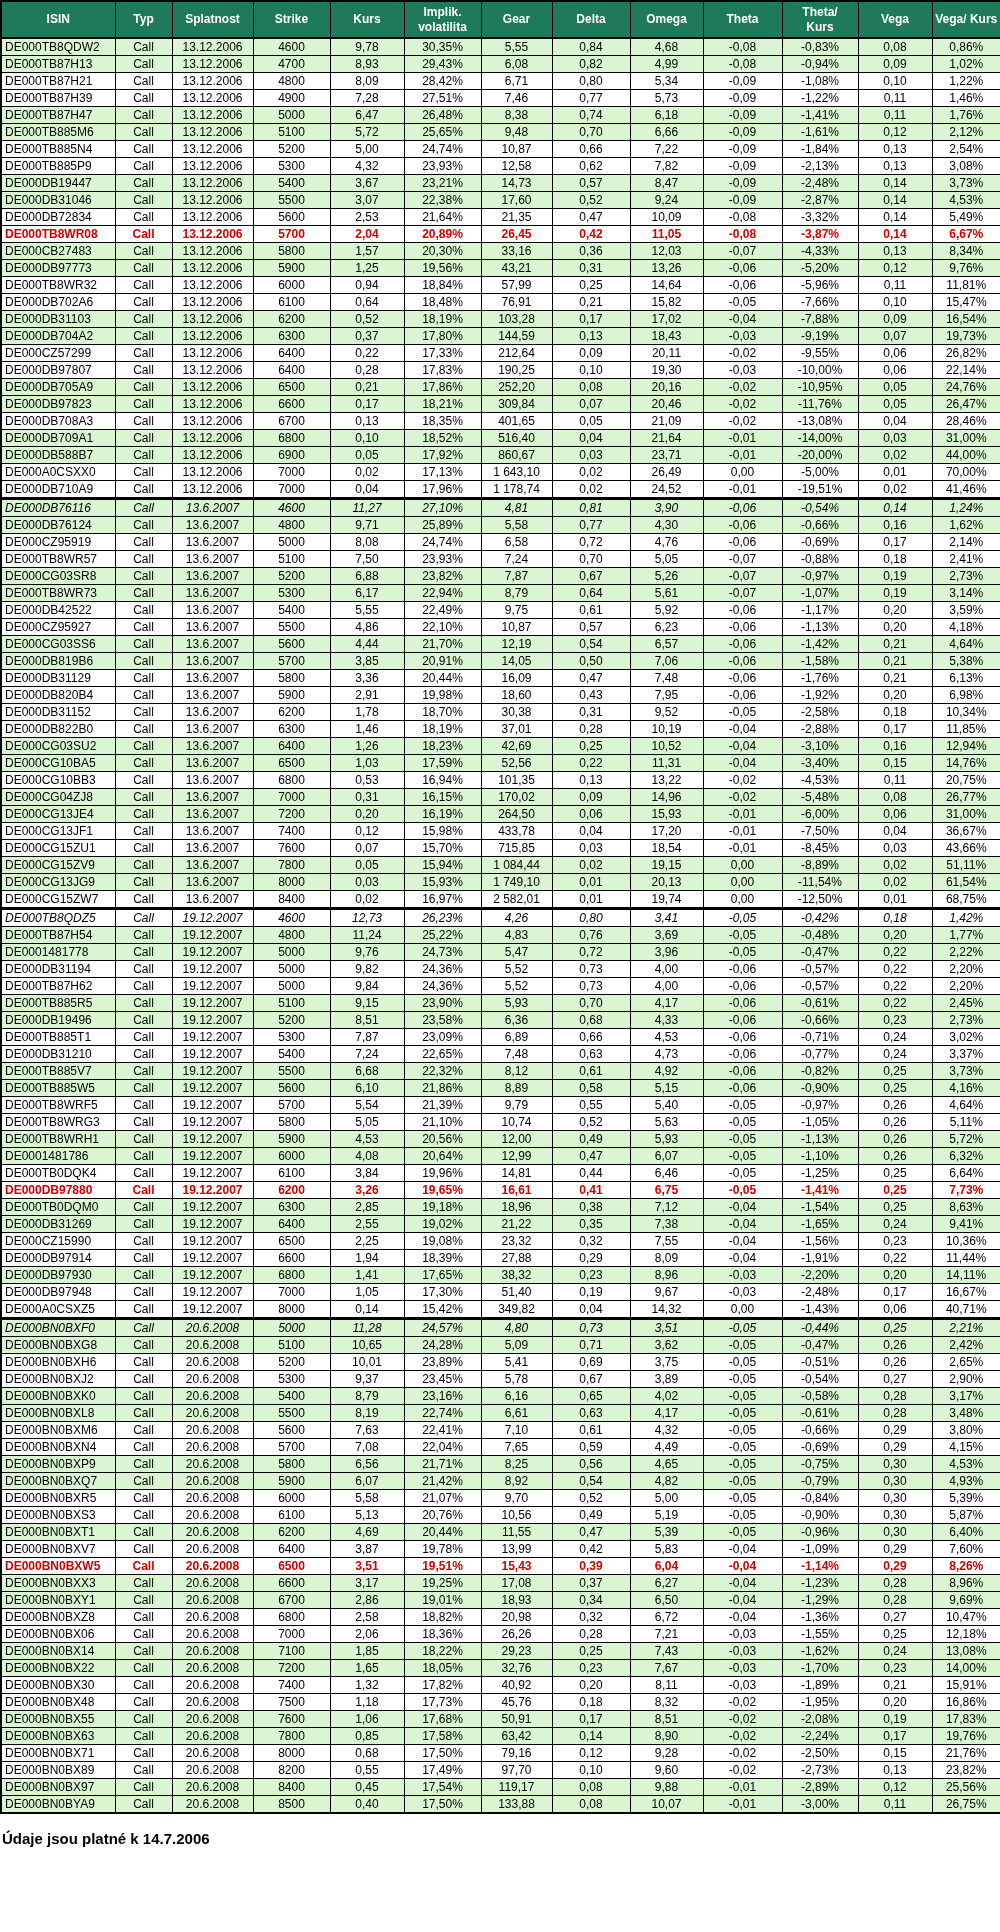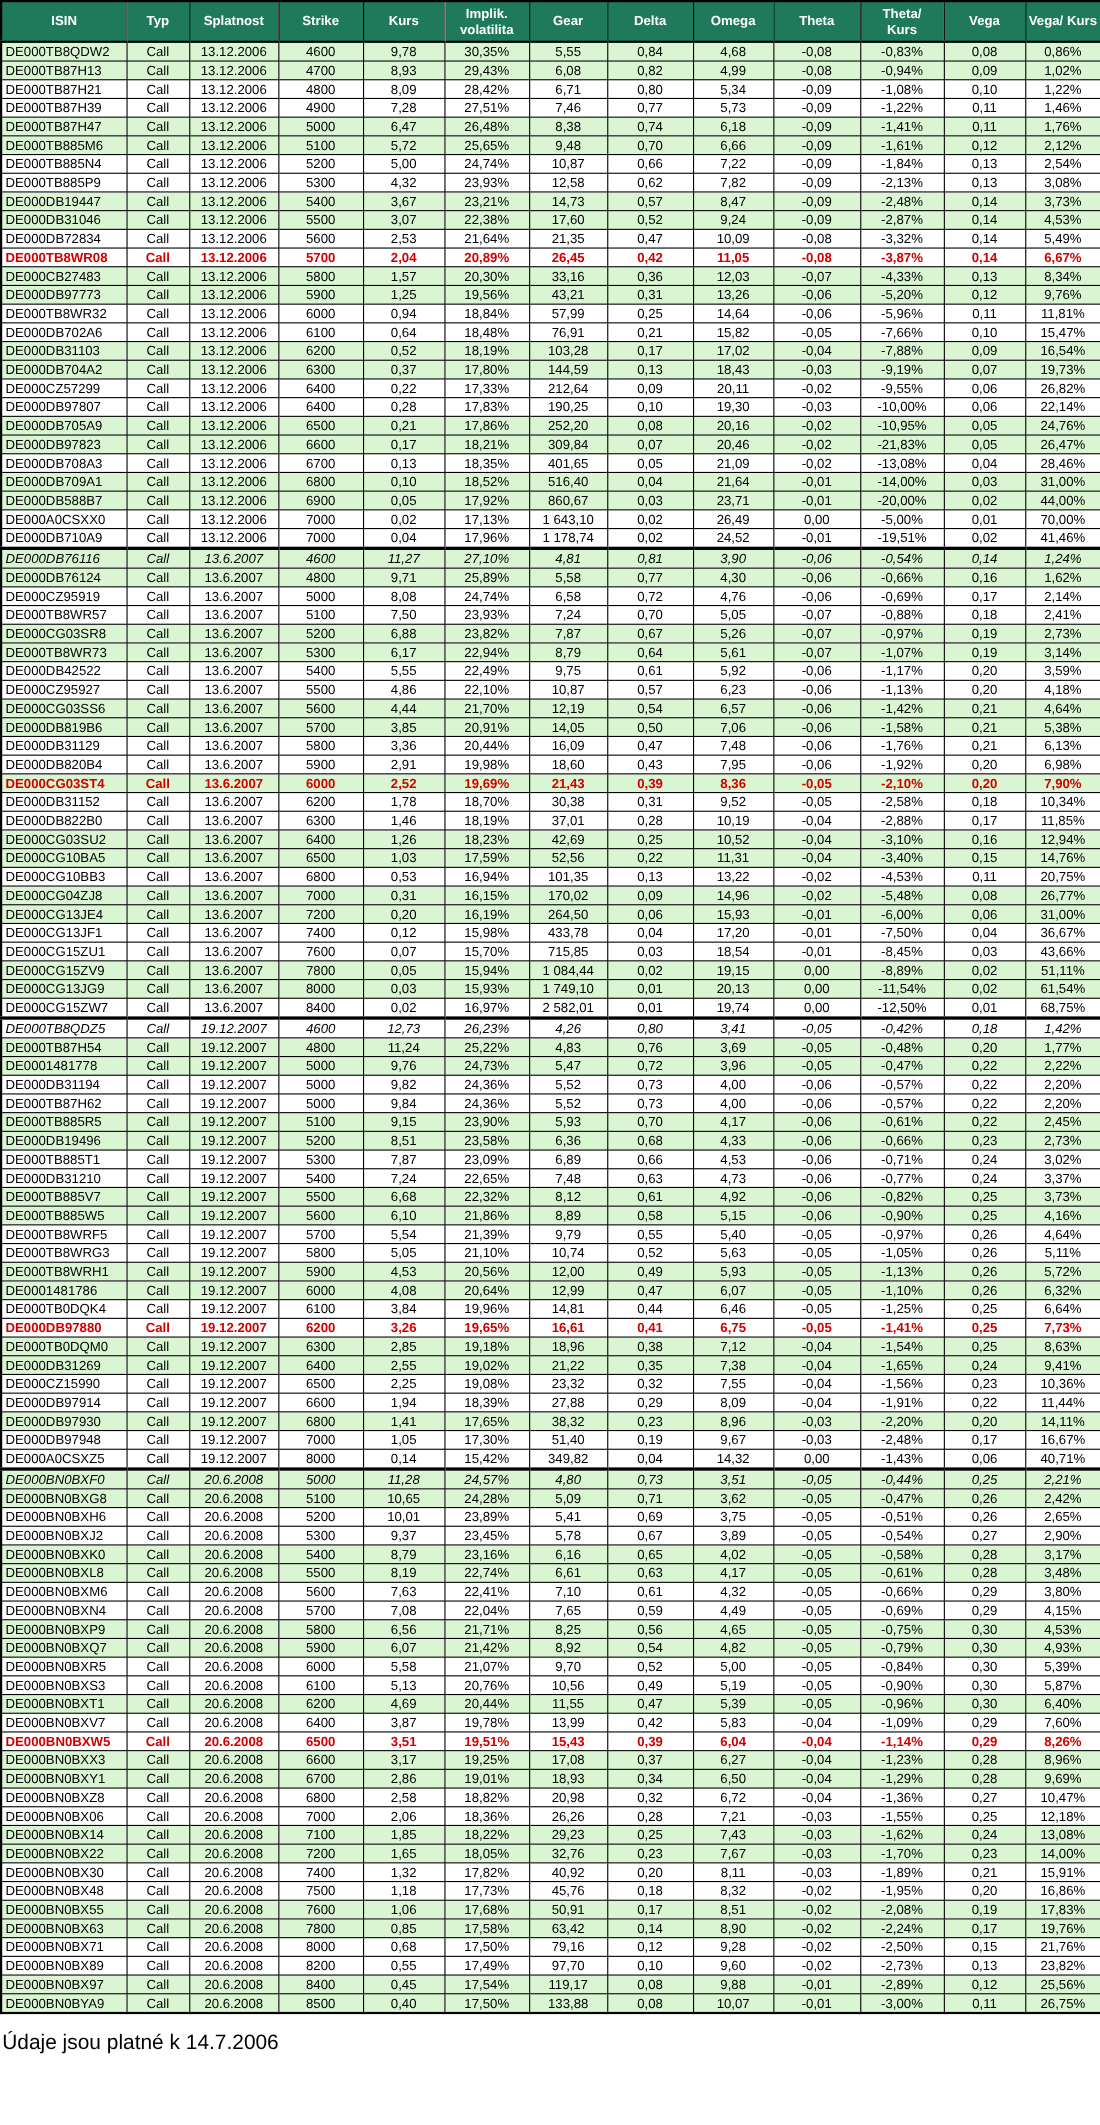--- a/index.html
+++ b/index.html
@@ -17,21 +17,21 @@
     border-bottom:2px solid #000;padding:0 1px;
   }
   td{
     height:16px;line-height:16px;font-size:12px;text-align:center;
     padding:0;white-space:nowrap;background:#fff;
   }
   td.isin{text-align:left;padding-left:3px;}
   tr.g td{background:var(--row-green);}
   tr.hl td{color:var(--hl);font-weight:bold;}
   tr.sep td{border-top:3px solid #000;font-style:italic;}
-  .footer-note{font-weight:normal;font-size:19px;margin:16px 0 8px 2px;}
+  .footer-note{font-weight:bold;font-size:15px;margin:16px 0 8px 2px;}
 </style>
 </head>
 <body>
 
 <table>
   <colgroup>
     <col style="width:114px">
       <col style="width:57px">
       <col style="width:81px">
     <col style="width:77px">
@@ -384,21 +384,21 @@
         <td class="isin">DE000DB97823</td>
         <td>Call</td>
         <td>13.12.2006</td>
         <td>6600</td>
         <td>0,17</td>
         <td>18,21%</td>
         <td>309,84</td>
         <td>0,07</td>
         <td>20,46</td>
         <td>-0,02</td>
-        <td>-21,83%</td>
+        <td>-11,76%</td>
         <td>0,05</td>
         <td>26,47%</td>
       </tr>
       <tr class="">
         <td class="isin">DE000DB708A3</td>
         <td>Call</td>
         <td>13.12.2006</td>
         <td>6700</td>
         <td>0,13</td>
         <td>18,35%</td>
@@ -643,35 +643,20 @@
         <td>2,91</td>
         <td>19,98%</td>
         <td>18,60</td>
         <td>0,43</td>
         <td>7,95</td>
         <td>-0,06</td>
         <td>-1,92%</td>
         <td>0,20</td>
         <td>6,98%</td>
       </tr>
-      <tr class="g hl">
-        <td class="isin">DE000CG03ST4</td>
-        <td>Call</td>
-        <td>13.6.2007</td>
-        <td>6000</td>
-        <td>2,52</td>
-        <td>19,69%</td>
-        <td>21,43</td>
-        <td>0,39</td>
-        <td>8,36</td>
-        <td>-0,05</td>
-        <td>-2,10%</td>
-        <td>0,20</td>
-        <td>7,90%</td>
-      </tr>
       <tr class="">
         <td class="isin">DE000DB31152</td>
         <td>Call</td>
         <td>13.6.2007</td>
         <td>6200</td>
         <td>1,78</td>
         <td>18,70%</td>
         <td>30,38</td>
         <td>0,31</td>
         <td>9,52</td>

